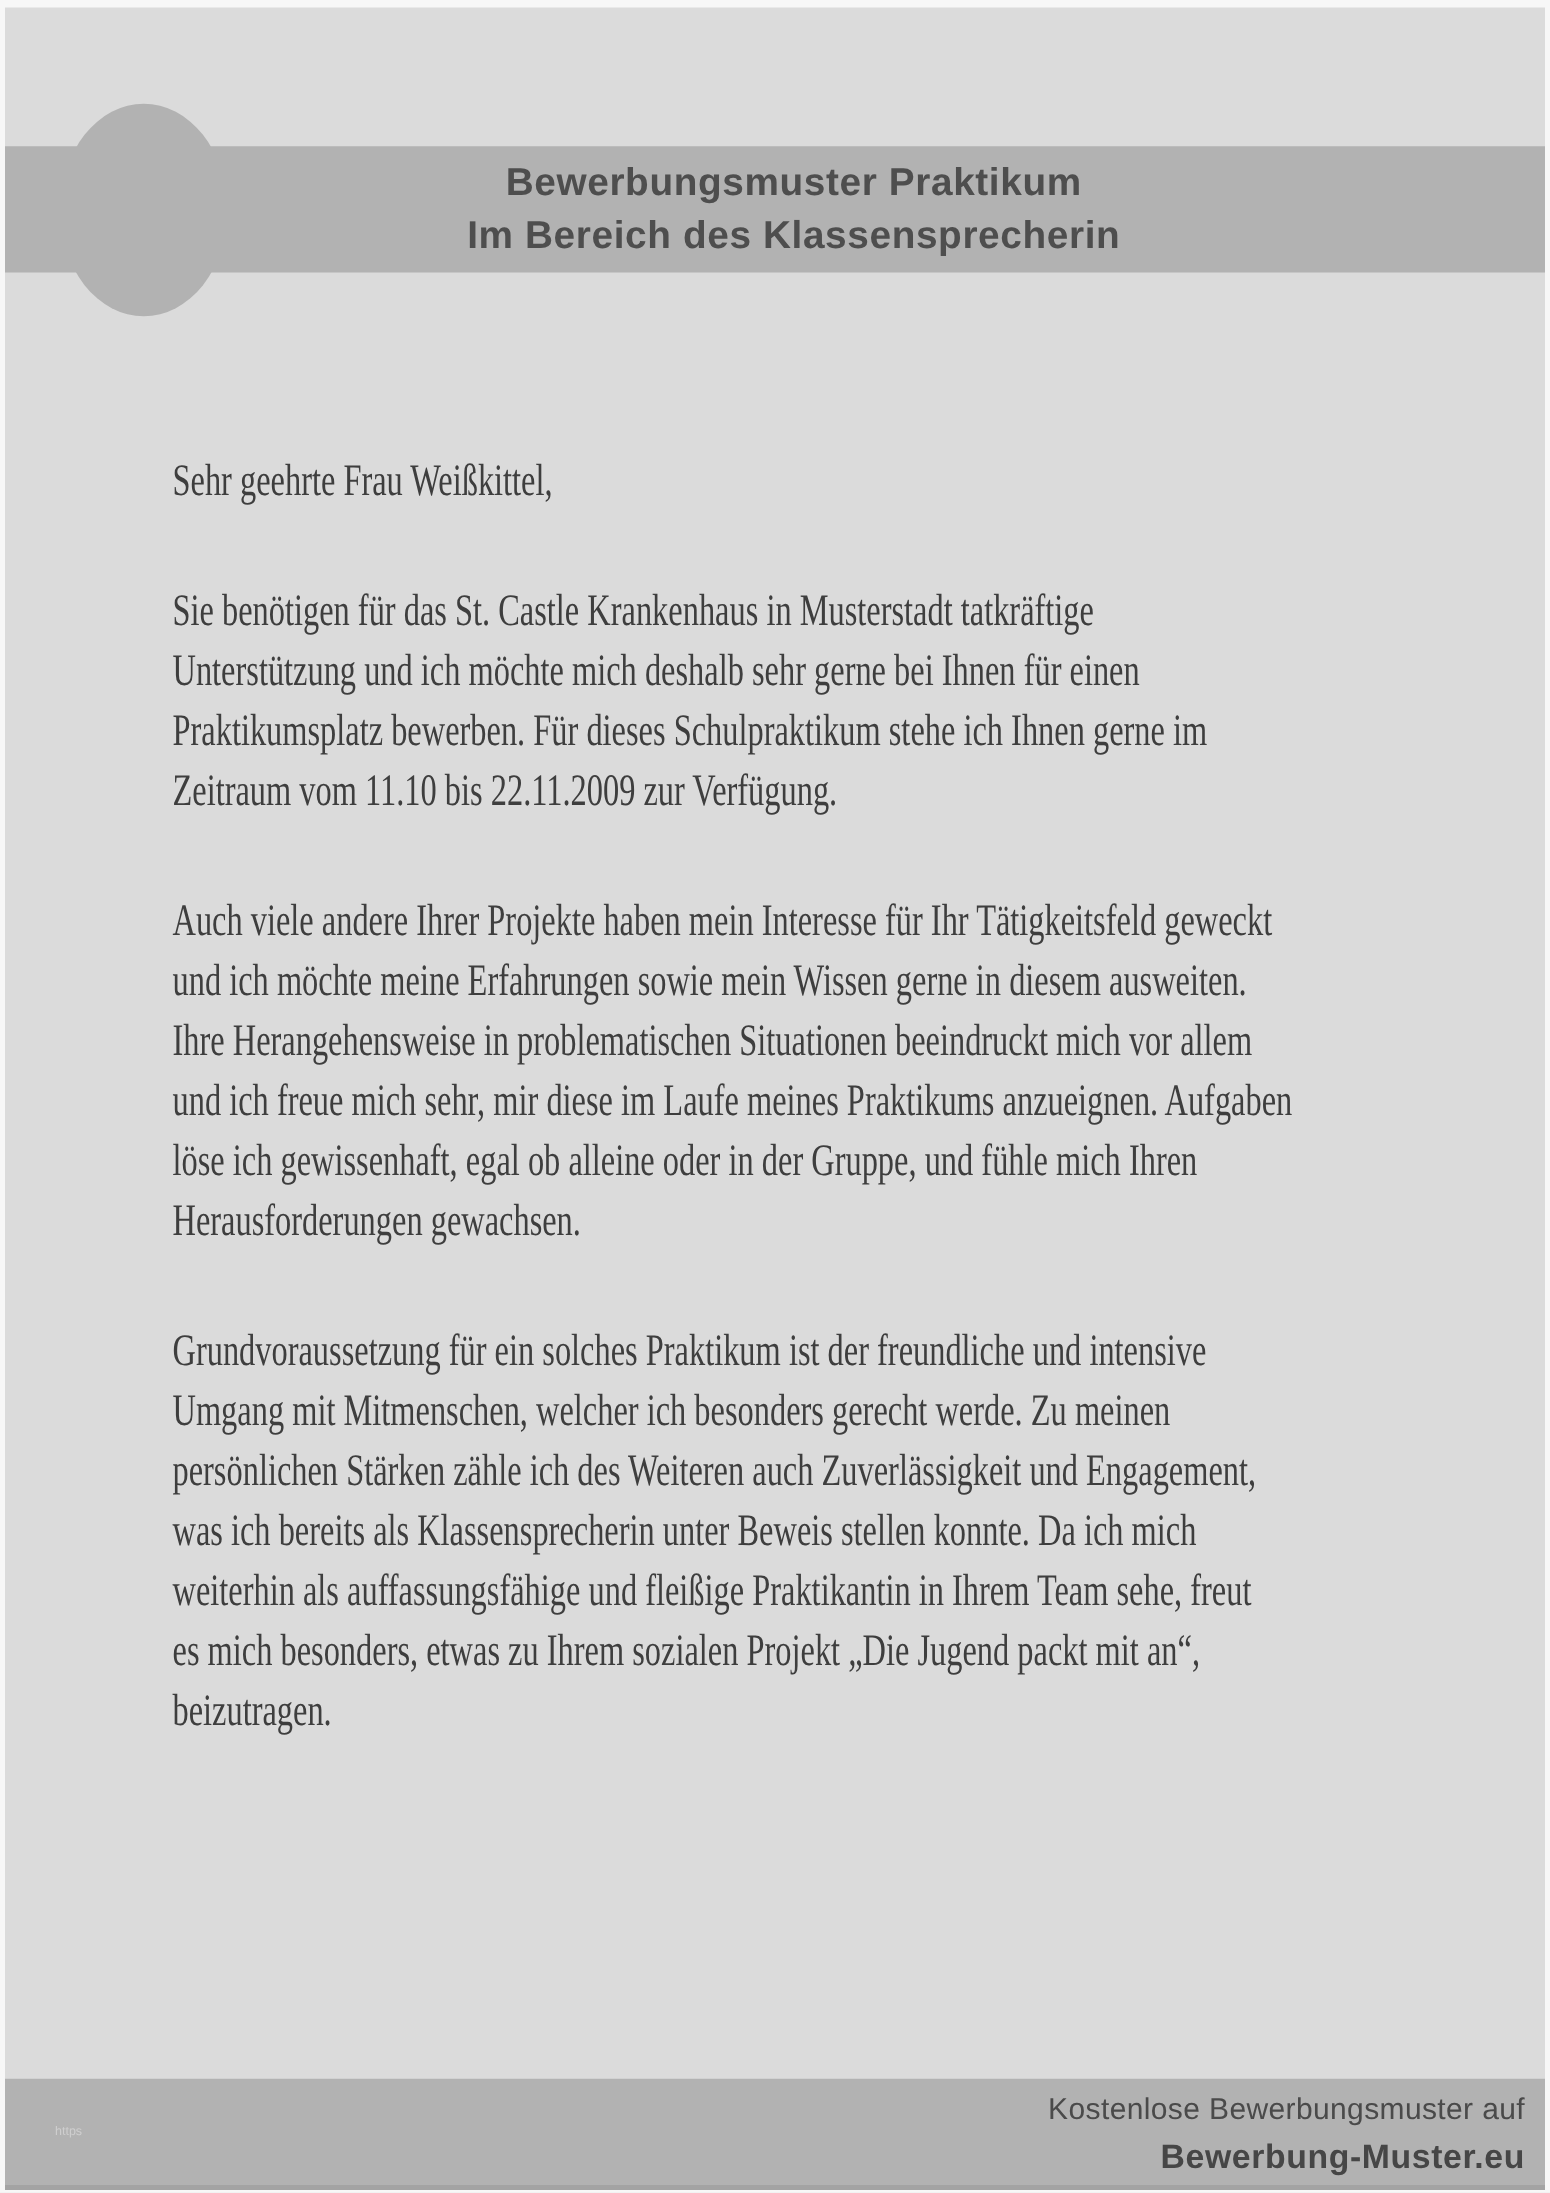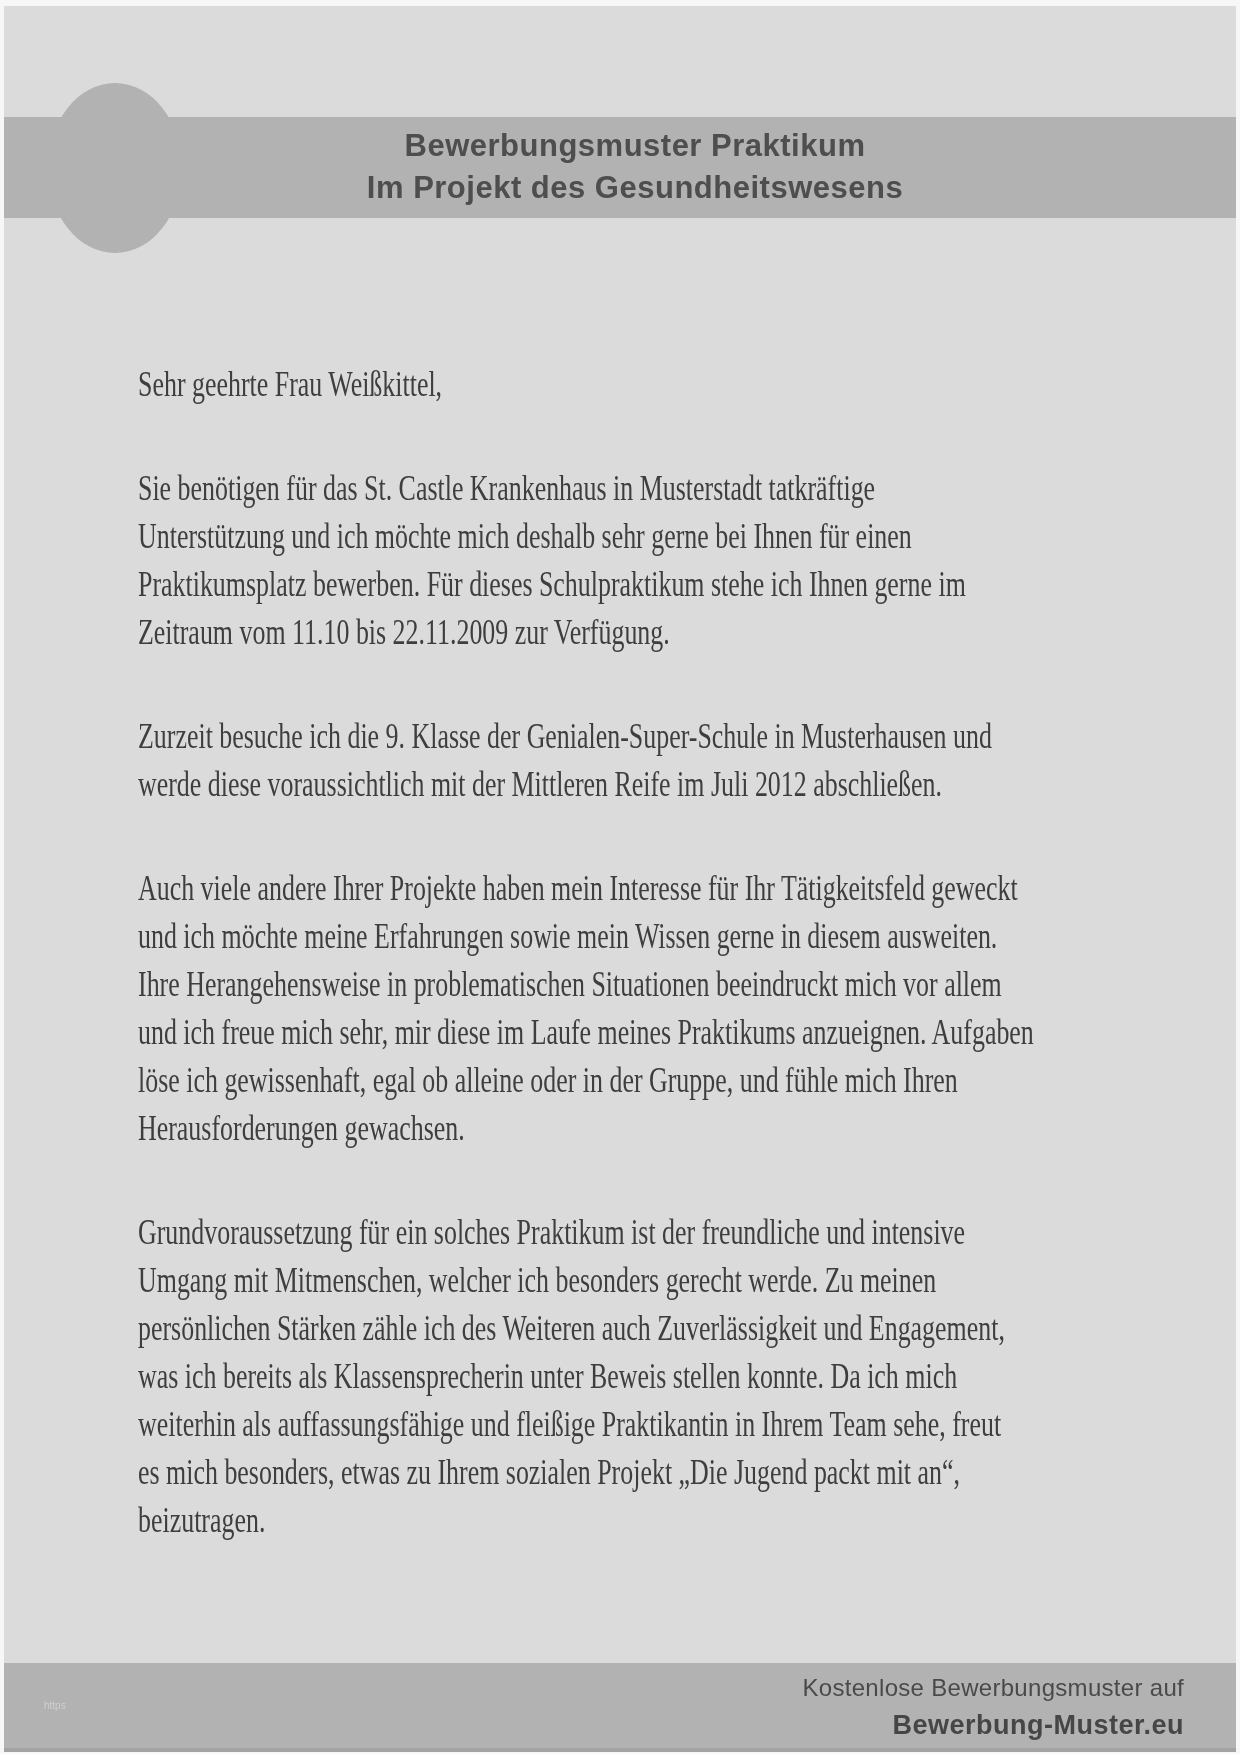--- a/index.html
+++ b/index.html
@@ -59,21 +59,21 @@
     transform-origin:left center;
     white-space:nowrap;
   }
   .footer-band{
     position:absolute;left:4px;right:4px;top:1663px;height:85px;
     background:var(--color-band);
   }
   .footer-text{
     box-sizing:border-box;
     width:100%;height:100%;
-    padding:10px 52px 0 0;
+    padding:10px 16px 0 0;
     text-align:right;
   }
   .footer-tagline{
     font-size:24px;line-height:30px;
     color:var(--color-footer_tagline);
     letter-spacing:0.3px;
   }
   .footer-brand{
     font-size:27px;line-height:44px;
     font-weight:bold;
@@ -95,40 +95,36 @@
 <body>
 
 <div class="page">
   <div class="page-bg"></div>
 
   <div class="header-circle"></div>
 
   <div class="header-band">
     <div class="header-title">
       <div>Bewerbungsmuster Praktikum</div>
-      <div>Im Projekt des Gesundheitswesens</div>
+      <div>Im Bereich des Klassensprecherin</div>
     </div>
   </div>
 
   <div class="letter">
     <div class="paragraph">
       <div class="line">Sehr geehrte Frau Weißkittel,</div>
     </div>
 
     <div class="paragraph">
       <div class="line">Sie benötigen für das St. Castle Krankenhaus in Musterstadt tatkräftige</div>
       <div class="line">Unterstützung und ich möchte mich deshalb sehr gerne bei Ihnen für einen</div>
       <div class="line">Praktikumsplatz bewerben. Für dieses Schulpraktikum stehe ich Ihnen gerne im</div>
       <div class="line">Zeitraum vom 11.10 bis 22.11.2009 zur Verfügung.</div>
     </div>
 
-    <div class="paragraph">
-      <div class="line">Zurzeit besuche ich die 9. Klasse der Genialen-Super-Schule in Musterhausen und</div>
-      <div class="line">werde diese voraussichtlich mit der Mittleren Reife im Juli 2012 abschließen.</div>
-    </div>
 
     <div class="paragraph">
       <div class="line">Auch viele andere Ihrer Projekte haben mein Interesse für Ihr Tätigkeitsfeld geweckt</div>
       <div class="line">und ich möchte meine Erfahrungen sowie mein Wissen gerne in diesem ausweiten.</div>
       <div class="line">Ihre Herangehensweise in problematischen Situationen beeindruckt mich vor allem</div>
       <div class="line">und ich freue mich sehr, mir diese im Laufe meines Praktikums anzueignen. Aufgaben</div>
       <div class="line">löse ich gewissenhaft, egal ob alleine oder in der Gruppe, und fühle mich Ihren</div>
       <div class="line">Herausforderungen gewachsen.</div>
     </div>
 

